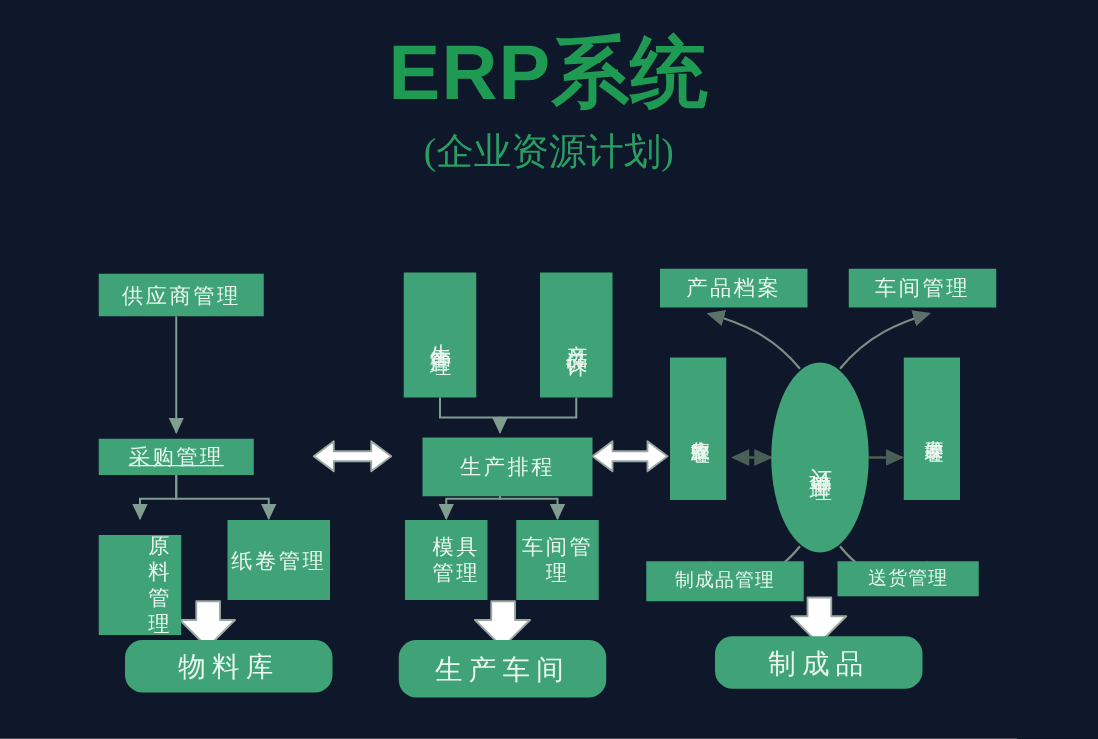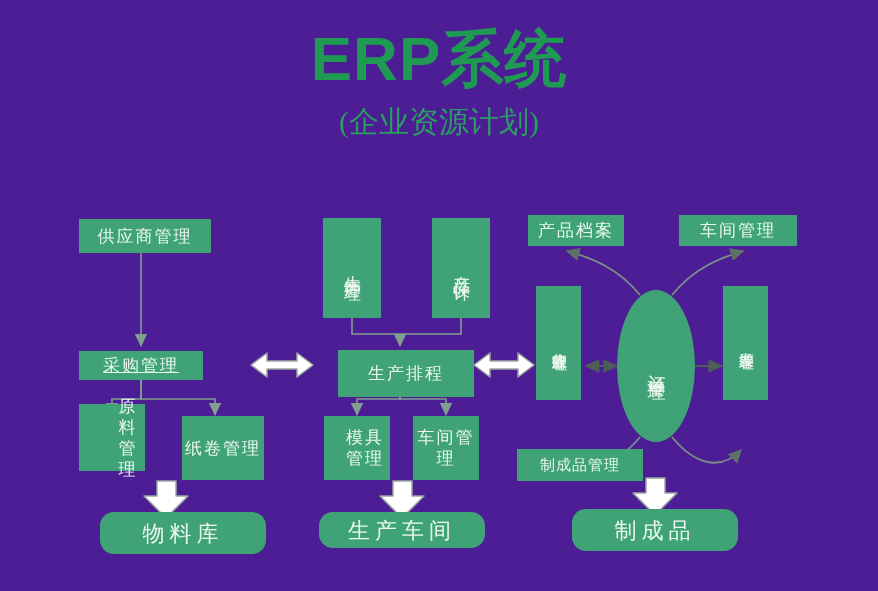--- a/index.html
+++ b/index.html
@@ -1,20 +1,20 @@
 <!DOCTYPE html>
 <html><head>
 <meta charset="utf-8">
 <style>
   html,body{margin:0;padding:0;background:#ffffff;}
   body{
     font-family:"Liberation Serif","DejaVu Serif",serif;
     width:878px;height:591px;overflow:hidden;
   }
-  #stage{position:relative;width:878px;height:591px;background:#4c1d95;}
+  #stage{position:relative;width:878px;height:591px;background:#0f172a;}
 
   
   #title-block{position:absolute;left:0;top:22px;width:878px;text-align:center;}
   #main-title{
     font-family:"Liberation Sans","DejaVu Sans",sans-serif;
     font-weight:bold;font-size:62px;line-height:74px;
     color:#1f9a52;letter-spacing:1px;
   }
   #sub-title{
     margin-top:8px;font-size:30px;line-height:36px;color:#2a9d63;
@@ -132,46 +132,47 @@
 
     <g>
       <path d="M646,478 L665,478 L665,493 L677,493 L655,515 L633,493 L646,493 z" fill="#ffffff" stroke="#9aa8a1" stroke-width="1.5" stroke-linejoin="round"></path>
     </g>
   </svg>
 
   <div class="node" style="left:79px;top:219px;width:132px;height:34px;">供应商管理</div>
 
   <div class="node" style="left:79px;top:351px;width:124px;height:29px;text-decoration:underline;">采购管理</div>
 
-  <div class="node twoline" style="left:79px;top:404px;width:66px;height:67px;padding-left:32px;">原料管理</div>
+  <div class="node twoline" style="left:79px;top:428px;width:66px;height:80px;padding-left:32px;">原料管理</div>
 
   <div class="node twoline" style="left:182px;top:416px;width:82px;height:64px;">纸卷管理</div>
 
   <div class="node pill" style="left:100px;top:512px;width:166px;height:42px;">物料库</div>
 
   <div class="node vertical" style="left:323px;top:218px;width:58px;height:100px;">生产管理</div>
 
   <div class="node vertical" style="left:432px;top:218px;width:58px;height:100px;">产品设计</div>
 
   <div class="node" style="left:338px;top:350px;width:136px;height:47px;">生产排程</div>
 
   <div class="node twoline" style="left:324px;top:416px;width:66px;height:64px;padding-left:16px;">模具管理</div>
 
   <div class="node twoline" style="left:413px;top:416px;width:66px;height:64px;">车间管理</div>
 
-  <div class="node pill" style="left:319px;top:512px;width:166px;height:36px;">生产车间</div>
+  <div class="node pill" style="left:319px;top:512px;width:166px;height:46px;">生产车间</div>
 
-  <div class="node" style="left:528px;top:215px;width:96px;height:31px;">产品档案</div>
+  <div class="node" style="left:528px;top:215px;width:118px;height:31px;">产品档案</div>
 
   <div class="node" style="left:679px;top:215px;width:118px;height:31px;">车间管理</div>
 
   <div class="node vertical small" style="left:536px;top:286px;width:45px;height:114px;">应收款管理</div>
 
   <div class="node ellipse" style="left:617px;top:290px;width:78px;height:152px;">订单管理</div>
 
   <div class="node vertical small" style="left:723px;top:286px;width:45px;height:114px;">发票管理</div>
 
   <div class="node small" style="left:517px;top:449px;width:126px;height:32px;">制成品管理</div>
 
+  <div class="node small" style="left:670px;top:449px;width:113px;height:28px;">送货管理</div>
 
   <div class="node pill" style="left:572px;top:509px;width:166px;height:42px;">制成品</div>
 
 </div>
 
 </body></html>

